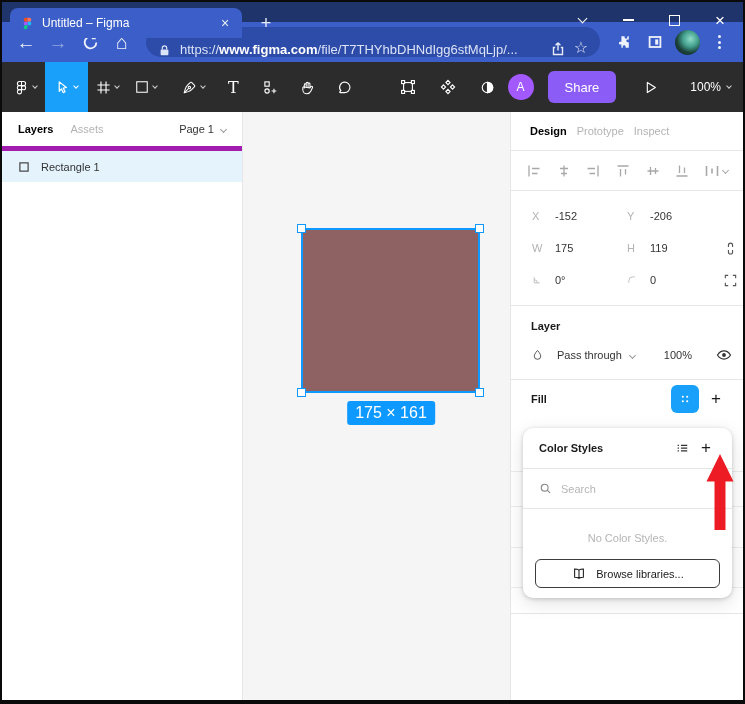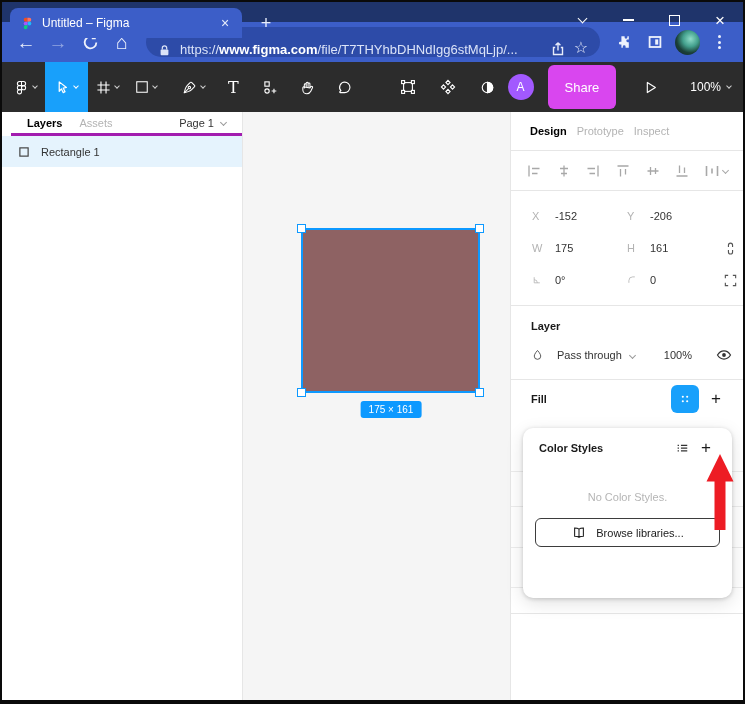--- a/index.html
+++ b/index.html
@@ -38,42 +38,42 @@
   
   .ftoolbar { height:50px; background:#2c2c2c; display:flex; align-items:center; color:#fff; flex:none; position:relative; }
   .ticon { height:50px; display:flex; align-items:center; justify-content:center; gap:4px; color:#fff; }
   .ticon .chev { width:4px; height:4px; border-width:1px; color:#d0d0d0; margin-top:-2px; }
   .w42 { width:42px; } .w40 { width:40px; } .w46 { width:46px; }
   .tool-active { background:#18a0fb; }
   .serif-t { font-family:"DejaVu Serif", serif; font-size:16px; }
   .mid-group { display:flex; margin-left:24px; }
   .right-group { margin-left:auto; display:flex; align-items:center; padding-right:12px; gap:14px; }
   .fig-avatar { width:26px; height:26px; border-radius:50%; background:#a259ff; color:#fff; font-size:12px; display:flex; align-items:center; justify-content:center; }
-  .share-btn { height:44px; background:#d946ef; border:none; color:#fff; font-size:13px; font-family:inherit; padding:0 17px; border-radius:6px; }
+  .share-btn { height:32px; background:#8b5cf6; border:none; color:#fff; font-size:13px; font-family:inherit; padding:0 17px; border-radius:6px; }
   .zoom-ctl { display:flex; align-items:center; gap:6px; font-size:12px; color:#fff; padding-left:6px; }
   .zoom-ctl .chev { width:4px; height:4px; border-width:1px; color:#d0d0d0; margin-top:-2px; }
 
   
   .main { flex:1; display:flex; min-height:0; }
   .sidebar { width:241px; background:#fff; border-right:1px solid #e6e6e6; flex:none; }
-  .ls-header { height:24px; display:flex; align-items:center; padding:0 16px; border-bottom:3px solid #a21caf; font-size:11px;margin-left:9px; }
+  .ls-header { height:39px; display:flex; align-items:center; padding:0 16px; border-bottom:5px solid #a21caf; font-size:11px; }
   .ls-tab-active { font-weight:700; color:#000; }
   .ls-tab { color:#b3b3b3; margin-left:17px; }
   .page-sel { margin-left:auto; color:#333; display:flex; align-items:center; gap:7px; }
   .page-sel .chev { color:#9a9a9a; }
   .layer-row { height:31px; background:#e5f3fd; display:flex; align-items:center; padding:0 16px; font-size:11px; color:#333; }
   .layer-row svg { color:#444; }
   .layer-row span { margin-left:11px; }
 
   .canvas { flex:1; background:#f5f5f5; position:relative; border-right:1px solid #e6e6e6; }
   .sel-rect { position:absolute; left:60px; top:118px; width:175px; height:161px; background:#8e6263; box-shadow:0 0 0 2px #0d99ff; }
   .handle { position:absolute; width:9px; height:9px; background:#fff; border:1.5px solid #0d99ff; }
   .h-tl { left:-6px; top:-6px; } .h-tr { right:-6px; top:-6px; }
   .h-bl { left:-6px; bottom:-6px; } .h-br { right:-6px; bottom:-6px; }
-  .size-badge { position:absolute; left:148px; top:289px; transform:translateX(-50%); background:#0d99ff; color:#fff; font-size:10px; padding:3px 8px; border-radius:3px; white-space:nowrap; }
+  .size-badge { position:absolute; left:148px; top:289px; transform:translateX(-50%); background:#0d99ff; color:#fff; font-size:16px; padding:3px 8px; border-radius:3px; white-space:nowrap; }
 
   
   .rpanel { width:232px; background:#fff; flex:none; position:relative; font-size:11px; color:#333; }
   .rp-tabs { height:39px; display:flex; align-items:center; gap:10px; padding:0 19px; border-bottom:1px solid #e6e6e6; }
   .rp-tab-active { font-weight:700; color:#000; }
   .rp-tab { color:#b3b3b3; }
   .rp-align { height:40px; display:flex; align-items:center; justify-content:space-between; padding:0 15px; border-bottom:1px solid #e6e6e6; color:#a8a8a8; }
   .al { display:flex; align-items:center; }
   .rp-transform { padding:9px 12px 9px 21px; border-bottom:1px solid #e6e6e6; }
   .tr-row { height:32px; display:grid; grid-template-columns:95px 96px 1fr; align-items:center; }
@@ -371,21 +371,21 @@
             </span>
           <span class="tr-icon"></span>
         </div>
         <div class="tr-row">
           <span class="tr-cell">
               <span class="tr-label">W</span>
               <span class="tr-val">175</span>
             </span>
           <span class="tr-cell">
               <span class="tr-label">H</span>
-              <span class="tr-val">161</span>
+              <span class="tr-val">119</span>
             </span>
           <span class="tr-icon">
               <svg width="15" height="15" viewBox="0 0 16 16" fill="none" stroke="currentColor" stroke-width="1.2">
                 <path d="M5.8 6.3V4.4a2.2 2.2 0 0 1 4.4 0v1.9M5.8 9.7v1.9a2.2 2.2 0 0 0 4.4 0V9.7"></path>
               </svg>
             </span>
         </div>
         <div class="tr-row">
           <span class="tr-cell">
               <span class="tr-label">
@@ -455,20 +455,27 @@
       <div class="popup">
         <div class="pop-head">
           <span class="pop-title">Color Styles</span>
           <span class="pop-ic">
             <svg width="14" height="14" viewBox="0 0 16 16" stroke="currentColor" fill="none" stroke-width="1.4">
                 <path d="M3 5h1.5M6.8 5H14M3 8.2h1.5M6.8 8.2H14M3 11.4h1.5M6.8 11.4H14"></path>
               </svg>
           </span>
           <span class="pop-ic pop-plus">+</span>
         </div>
+        <div class="pop-search">
+          <svg width="13" height="13" viewBox="0 0 16 16" fill="none" stroke="currentColor" stroke-width="1.4">
+              <circle cx="7" cy="7" r="4.2"></circle>
+              <path d="m10.3 10.3 3.2 3.2"></path>
+            </svg>
+          <input type="text" placeholder="Search" style="">
+        </div>
         <div class="empty-msg">No Color Styles.</div>
         <button class="browse-btn">
           <svg width="16" height="14" viewBox="0 0 18 16" fill="none" stroke="currentColor" stroke-width="1.2">
               <path d="M9 3.6C7.8 2.6 6.2 2.3 4 2.3v9.4c2.2 0 3.8.3 5 1.2 1.2-.9 2.8-1.2 5-1.2V2.3c-2.2 0-3.8.3-5 1.3zM9 3.6v9.3"></path>
             </svg>
           <span>Browse libraries...</span>
         </button>
       </div>
 
       <svg class="red-arrow" width="32" height="78" viewBox="0 0 32 78">

